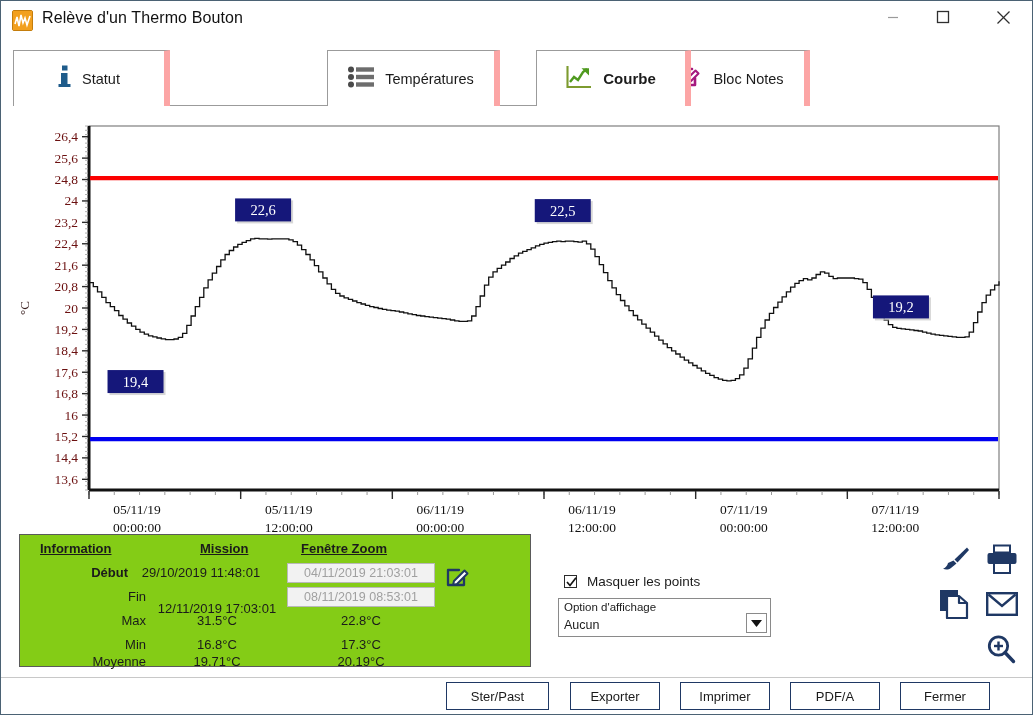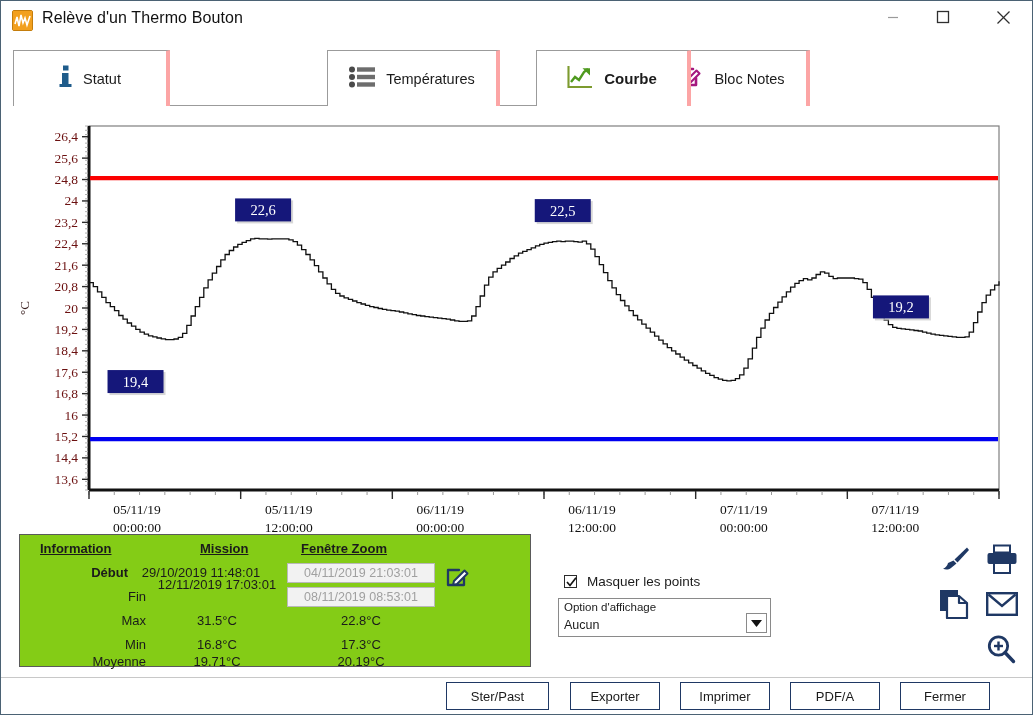--- a/index.html
+++ b/index.html
@@ -52,21 +52,21 @@
     background: #9b9b9b;
   }
   .tab {
     position: absolute; top: 0; height: 56px;
     display: flex; align-items: center; justify-content: center;
     gap: 11px;
     background: #ffffff;
     font-size: 14.5px; color: #1b1b1b;
     border-left: 1px solid #9b9b9b;
     border-top: 1px solid #9b9b9b;
-    border-right: 4px solid #fca5a5;
+    border-right: 6px solid #fca5a5;
   }
   .tab .tab-label { white-space: nowrap; }
   .tab.active { font-weight: bold; font-size: 15px; z-index: 3; }
   #tab-statut      { left: 0px;   width: 157px; border-left-color:#9b9b9b;}
   #tab-alarmes     { left: 157px; width: 157px; }
   #tab-temp        { left: 314px; width: 173px; }
   #tab-courbe      { left: 487px; width: 155px; margin-left: 36px; }
   #tab-bloc        { left: 642px; width: 155px; }
 
   
@@ -460,21 +460,21 @@
     <div class="ihead" style="left:180px; top:6px;">Mission</div>
     <div class="ihead" style="left:281px; top:6px;">Fenêtre Zoom</div>
 
     <div class="irow-label" style="left:12px; top:30px; width:96px;font-weight:bold;">Début</div>
     <div class="irow-label" style="left:30px; top:54px; width:96px;">Fin</div>
     <div class="irow-label" style="left:30px; top:78px; width:96px;">Max</div>
     <div class="irow-label" style="left:30px; top:102px; width:96px;">Min</div>
     <div class="irow-label" style="left:10px; top:119px; width:116px;">Moyenne</div>
 
     <div class="ival" style="left:117px; top:30px; width:128px;">29/10/2019 11:48:01</div>
-    <div class="ival" style="left:133px; top:42px; width:128px;text-align:center;">12/11/2019 17:03:01</div>
+    <div class="ival" style="left:133px; top:66px; width:128px;text-align:center;">12/11/2019 17:03:01</div>
     <div class="ival" style="left:133px; top:78px; width:128px;">31.5°C</div>
     <div class="ival" style="left:133px; top:102px; width:128px;">16.8°C</div>
     <div class="ival" style="left:133px; top:119px; width:128px;">19.71°C</div>
 
     <div class="zfield" style="left:267px; top:28px;">04/11/2019 21:03:01</div>
     <div class="zfield" style="left:267px; top:52px;">08/11/2019 08:53:01</div>
 
     <div class="ival" style="left:277px; top:78px; width:128px;">22.8°C</div>
     <div class="ival" style="left:277px; top:102px; width:128px;">17.3°C</div>
     <div class="ival" style="left:277px; top:119px; width:128px;">20.19°C</div>

